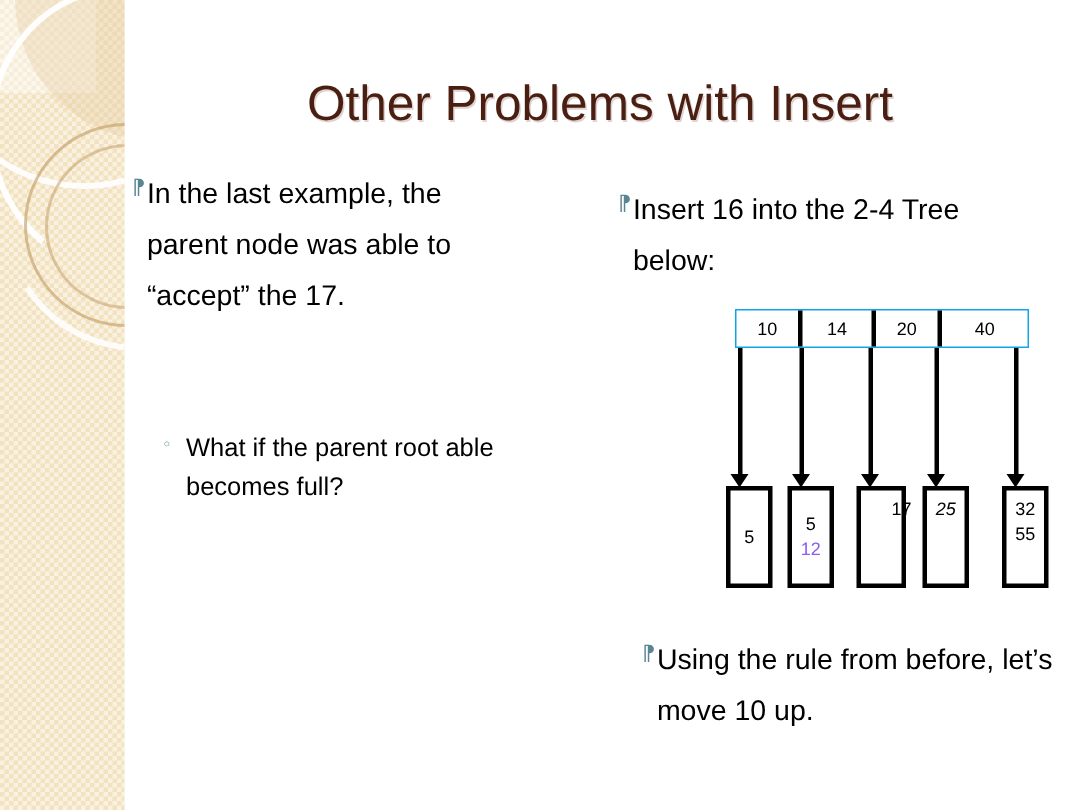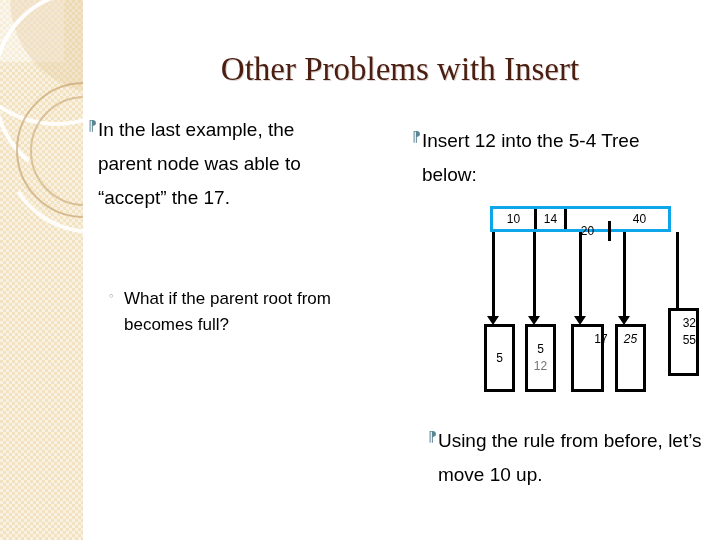--- a/index.html
+++ b/index.html
@@ -108,21 +108,20 @@
     top: 50px;
     width: 600px;
     text-align: center;
     font-size: 33px;
     line-height: 38px;
     color: #4a1f12;
     font-weight: normal;
     letter-spacing: 0px;
     text-shadow: 1px 1px 0 rgba(160,130,120,0.35);
     white-space: nowrap;
-    font-family: Liberation Serif, serif;
   }
 
   
   .bullet-row {
     position: absolute;
     display: flex;
     align-items: flex-start;
   }
   .fleuron {
     color: #5a8694;
@@ -187,38 +186,38 @@
     top: 200px;
     width: 206px;
     height: 190px;
   }
   .root-node {
     position: absolute;
     left: 6px;
     top: 6px;
     height: 26px;
     display: flex;
-    border: 3px solid #0ea5e9;
+    border: 1px solid #0ea5e9;
     background: #ffffff;
     box-sizing: border-box;
   }
   .root-cell {
     border-right: 3px solid #000000;
     box-sizing: border-box;
     display: flex;
     align-items: center;
     justify-content: center;
     font-size: 12px;
     color: #000000;
     height: 100%;
   }
   .root-cell:last-child { border-right: none; }
   .root-cell.c0 { width: 44px; }
-  .root-cell.c1 { width: 30px; }
-  .root-cell.c2 { width: 44px; margin-top: 12px; }
+  .root-cell.c1 { width: 49px; }
+  .root-cell.c2 { width: 44px; }
   .root-cell.c3 { width: 57px; }
 
   .edge {
     position: absolute;
     width: 3px;
     background: #000000;
   }
   .arrowhead {
     position: absolute;
     width: 0;
@@ -240,21 +239,21 @@
     align-items: center;
     justify-content: center;
     font-size: 12px;
     color: #000000;
     line-height: 17px;
   }
   .leaf.align-top {
     justify-content: flex-start;
     padding-top: 4px;
   }
-  .leaf .val-new { color: #737373; }
+  .leaf .val-new { color: #8b5cf6; }
 </style>
 </head>
 <body>
 
 <div class="slide">
 
   <div class="deco-band">
     <div class="deco-top-rect"></div>
     <div class="deco-ring ring-big-fill"></div>
     <div class="deco-ring ring-big-white"></div>
@@ -266,26 +265,26 @@
 
   <div class="slide-title">Other Problems with Insert</div>
 
   <div class="bullet-row" id="left-bullet">
     <span class="fleuron">⁋</span>
     <span class="bullet-text">In the last example, the parent node was able to “accept” the 17.</span>
   </div>
 
   <div class="bullet-row" id="left-sub-bullet">
     <span class="sub-dot">◦</span>
-    <span class="sub-text">What if the parent root from becomes full?</span>
+    <span class="sub-text">What if the parent root able becomes full?</span>
   </div>
 
   <div class="bullet-row" id="right-bullet">
     <span class="fleuron">⁋</span>
-    <span class="bullet-text">Insert 12 into the 5-4 Tree below:</span>
+    <span class="bullet-text">Insert 16 into the 2-4 Tree below:</span>
   </div>
 
   <div class="tree">
 
     <div class="root-node">
       <div class="root-cell c0">10</div>
       <div class="root-cell c1">14</div>
       <div class="root-cell c2">20</div>
       <div class="root-cell c3">40</div>
     </div>
@@ -315,21 +314,21 @@
     </div>
 
     <div class="leaf align-top" style="left:87px; top:124px;padding-left:27px;">
       <span>17</span>
     </div>
 
     <div class="leaf align-top" style="left:131px; top:124px;font-style:italic;">
       <span>25</span>
     </div>
 
-    <div class="leaf align-top" style="left:184px; top:108px;align-items:flex-end;">
+    <div class="leaf align-top" style="left:184px; top:124px;">
       <span>32</span>
       <span>55</span>
     </div>
 
   </div>
 
   <div class="bullet-row" id="bottom-bullet">
     <span class="fleuron">⁋</span>
     <span class="bullet-text">Using the rule from before, let’s move 10 up.</span>
   </div>

